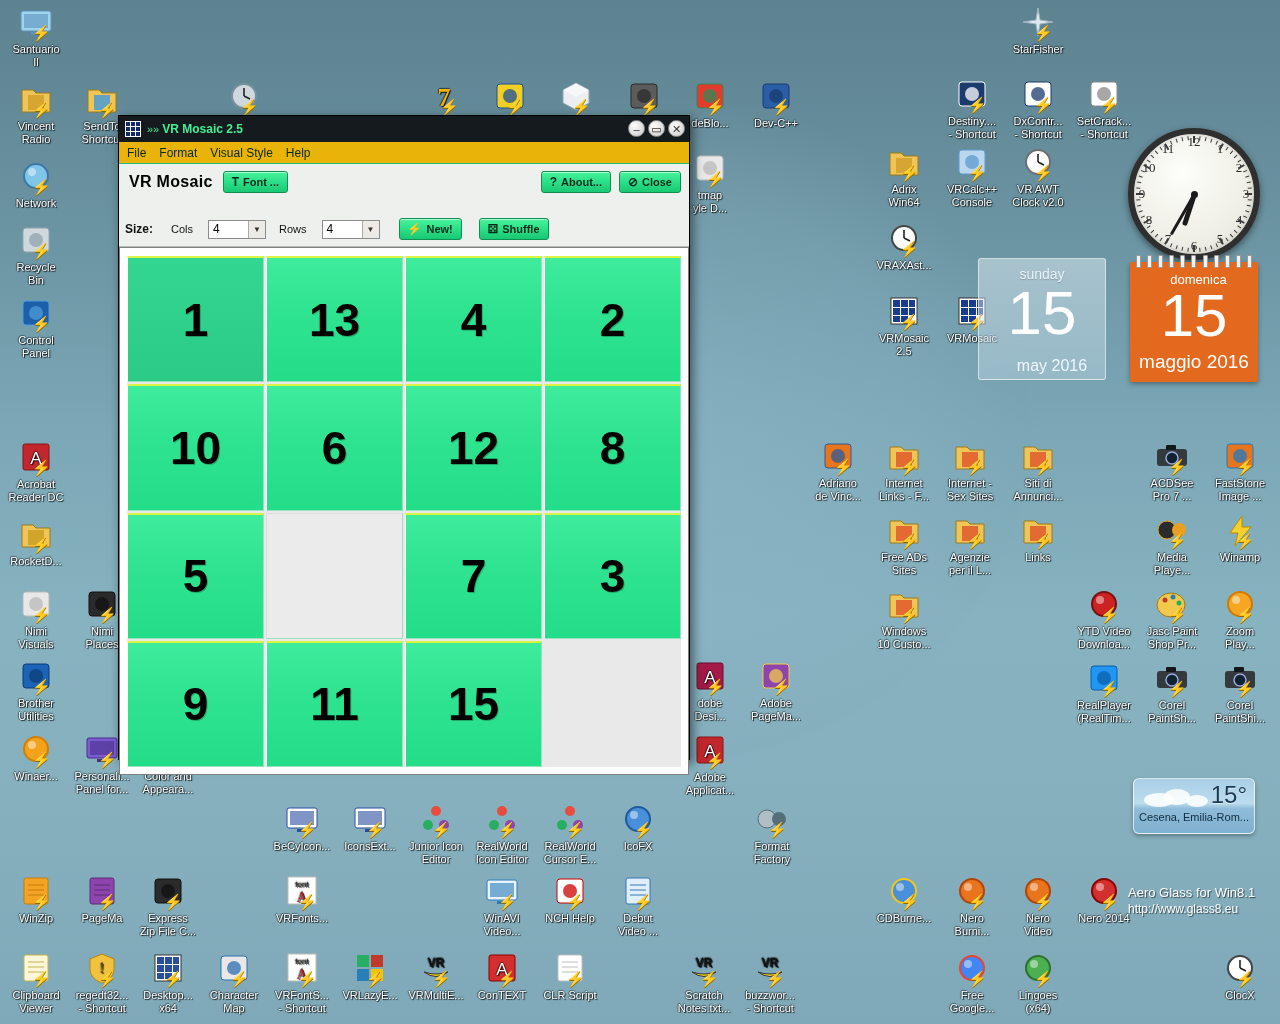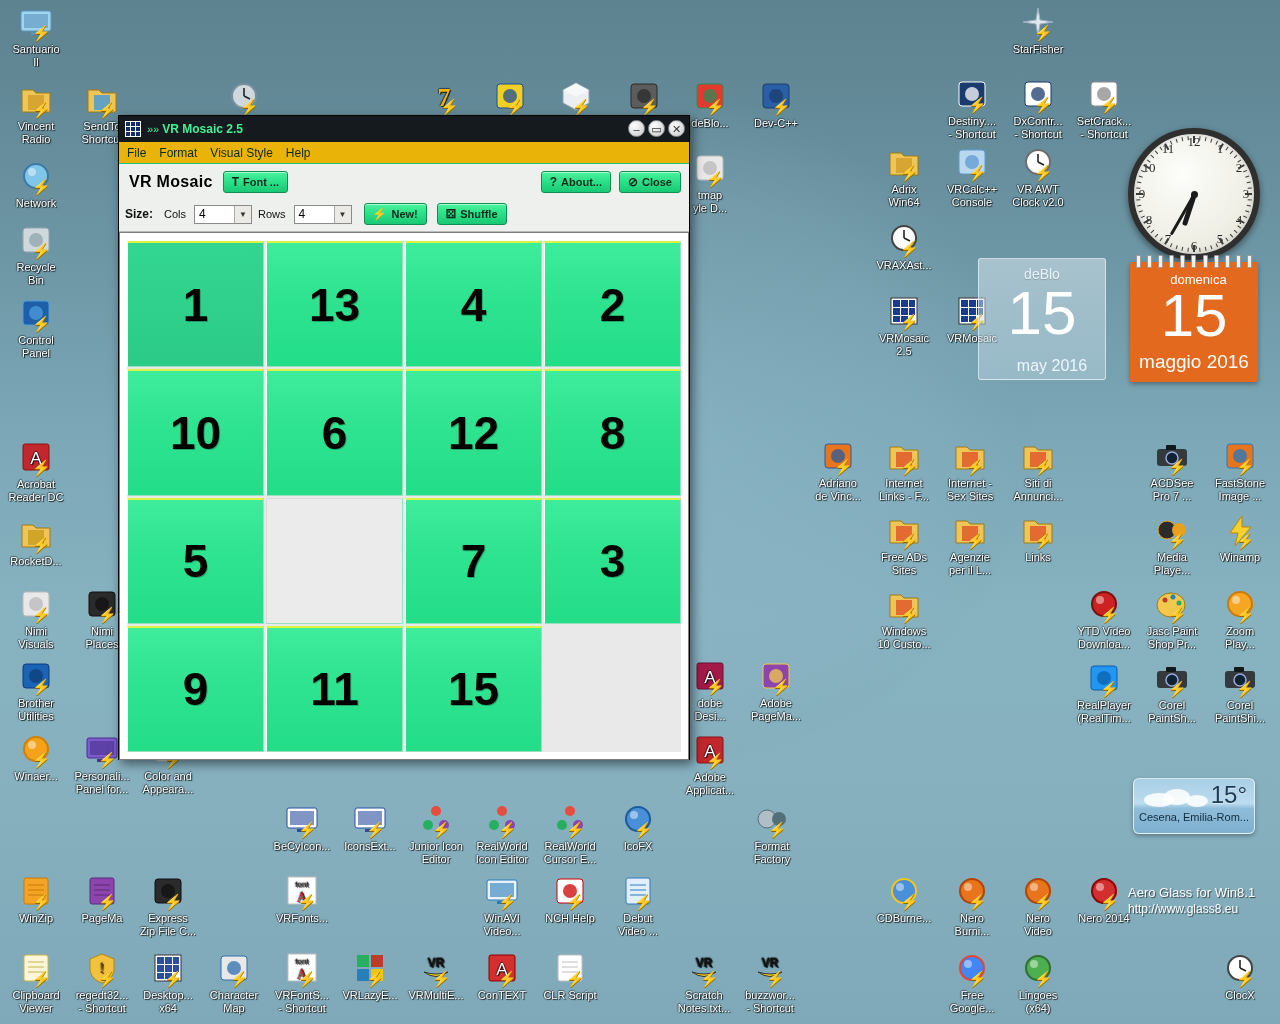--- a/index.html
+++ b/index.html
@@ -151,21 +151,21 @@
     height: 22px; background: #eab308;
     display: flex; align-items: center; gap: 13px; padding-left: 8px;
     border-bottom: 1px solid #1dbd72;
   }
   #menubar .mi { font-size: 12px; color: #062a18; cursor: pointer; }
   #toolarea {
     background: #eef0ee; padding: 4px 6px 4px 6px;
     border-bottom: 1px solid #b7bcb7;
   }
   #toolrow1 { display: flex; align-items: center; height: 28px; position: relative; }
-  #toolrow2 { display: flex; align-items: center; height: 26px; margin-top: 5px; gap: 4px; }
+  #toolrow2 { display: flex; align-items: center; height: 26px; margin-top: 20px; gap: 11px; }
   .appname {
     font-size: 16px; font-weight: bold; color: #000000; margin: 0 10px 0 4px;
     letter-spacing: 0.3px;
   }
   .gbtn {
     background: linear-gradient(to bottom, #49f39c 0%, #2ce089 48%, #19c874 100%);
     border: 1px solid #0f8f52; border-radius: 3px;
     font-size: 11px; font-weight: bold; color: #0c2a1a;
     padding: 3px 8px; cursor: pointer; white-space: nowrap;
     display: inline-flex; align-items: center; gap: 4px;
@@ -1374,21 +1374,21 @@
       <div style="position: absolute; left: 50%; top: 2px; width: 2px; height: 7px; background: rgb(58, 58, 58); transform-origin: 50% 58px; transform: translateX(-50%) rotate(330deg);"></div>
       <div style="position: absolute; left: 50%; top: 2px; width: 1px; height: 4px; background: rgb(58, 58, 58); transform-origin: 50% 58px; transform: translateX(-50%) rotate(336deg);"></div>
       <div style="position: absolute; left: 50%; top: 2px; width: 1px; height: 4px; background: rgb(58, 58, 58); transform-origin: 50% 58px; transform: translateX(-50%) rotate(342deg);"></div>
       <div style="position: absolute; left: 50%; top: 2px; width: 1px; height: 4px; background: rgb(58, 58, 58); transform-origin: 50% 58px; transform: translateX(-50%) rotate(348deg);"></div>
       <div style="position: absolute; left: 50%; top: 2px; width: 1px; height: 4px; background: rgb(58, 58, 58); transform-origin: 50% 58px; transform: translateX(-50%) rotate(354deg);"></div>
       <div class="hand" style="width: 5px; height: 33px; margin-left: -2.5px; transform: rotate(198deg);"></div>
       <div class="hand" style="width: 3px; height: 47px; margin-left: -1.5px; transform: rotate(210deg);"></div>
     </div>
 
   <div id="cal-small">
-    <div class="dow">deBlo</div>
+    <div class="dow">sunday</div>
     <div class="dnum">15</div>
     <div class="mon">may 2016</div>
   </div>
 
   <div id="cal-big">
     <div class="rings">
       <i></i>
         <i></i>
         <i></i>
         <i></i>

